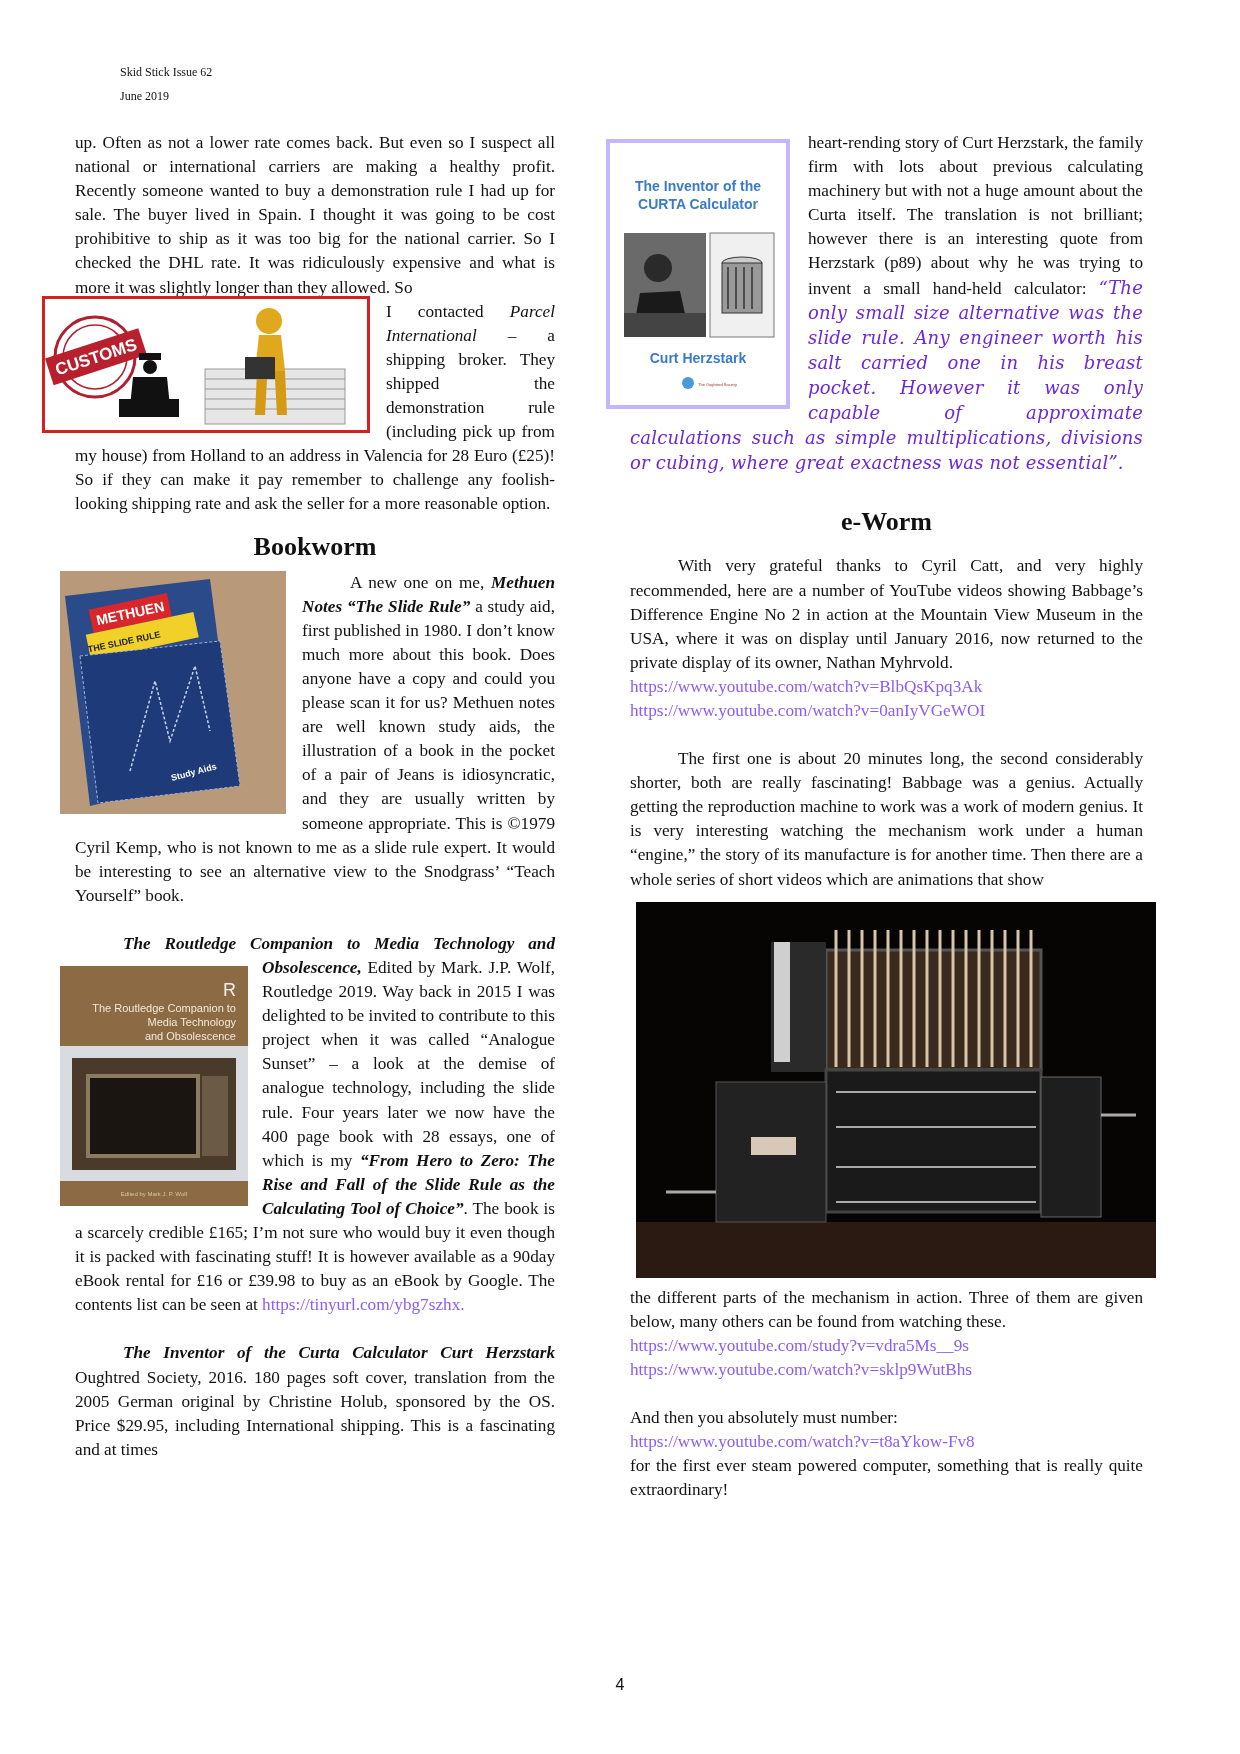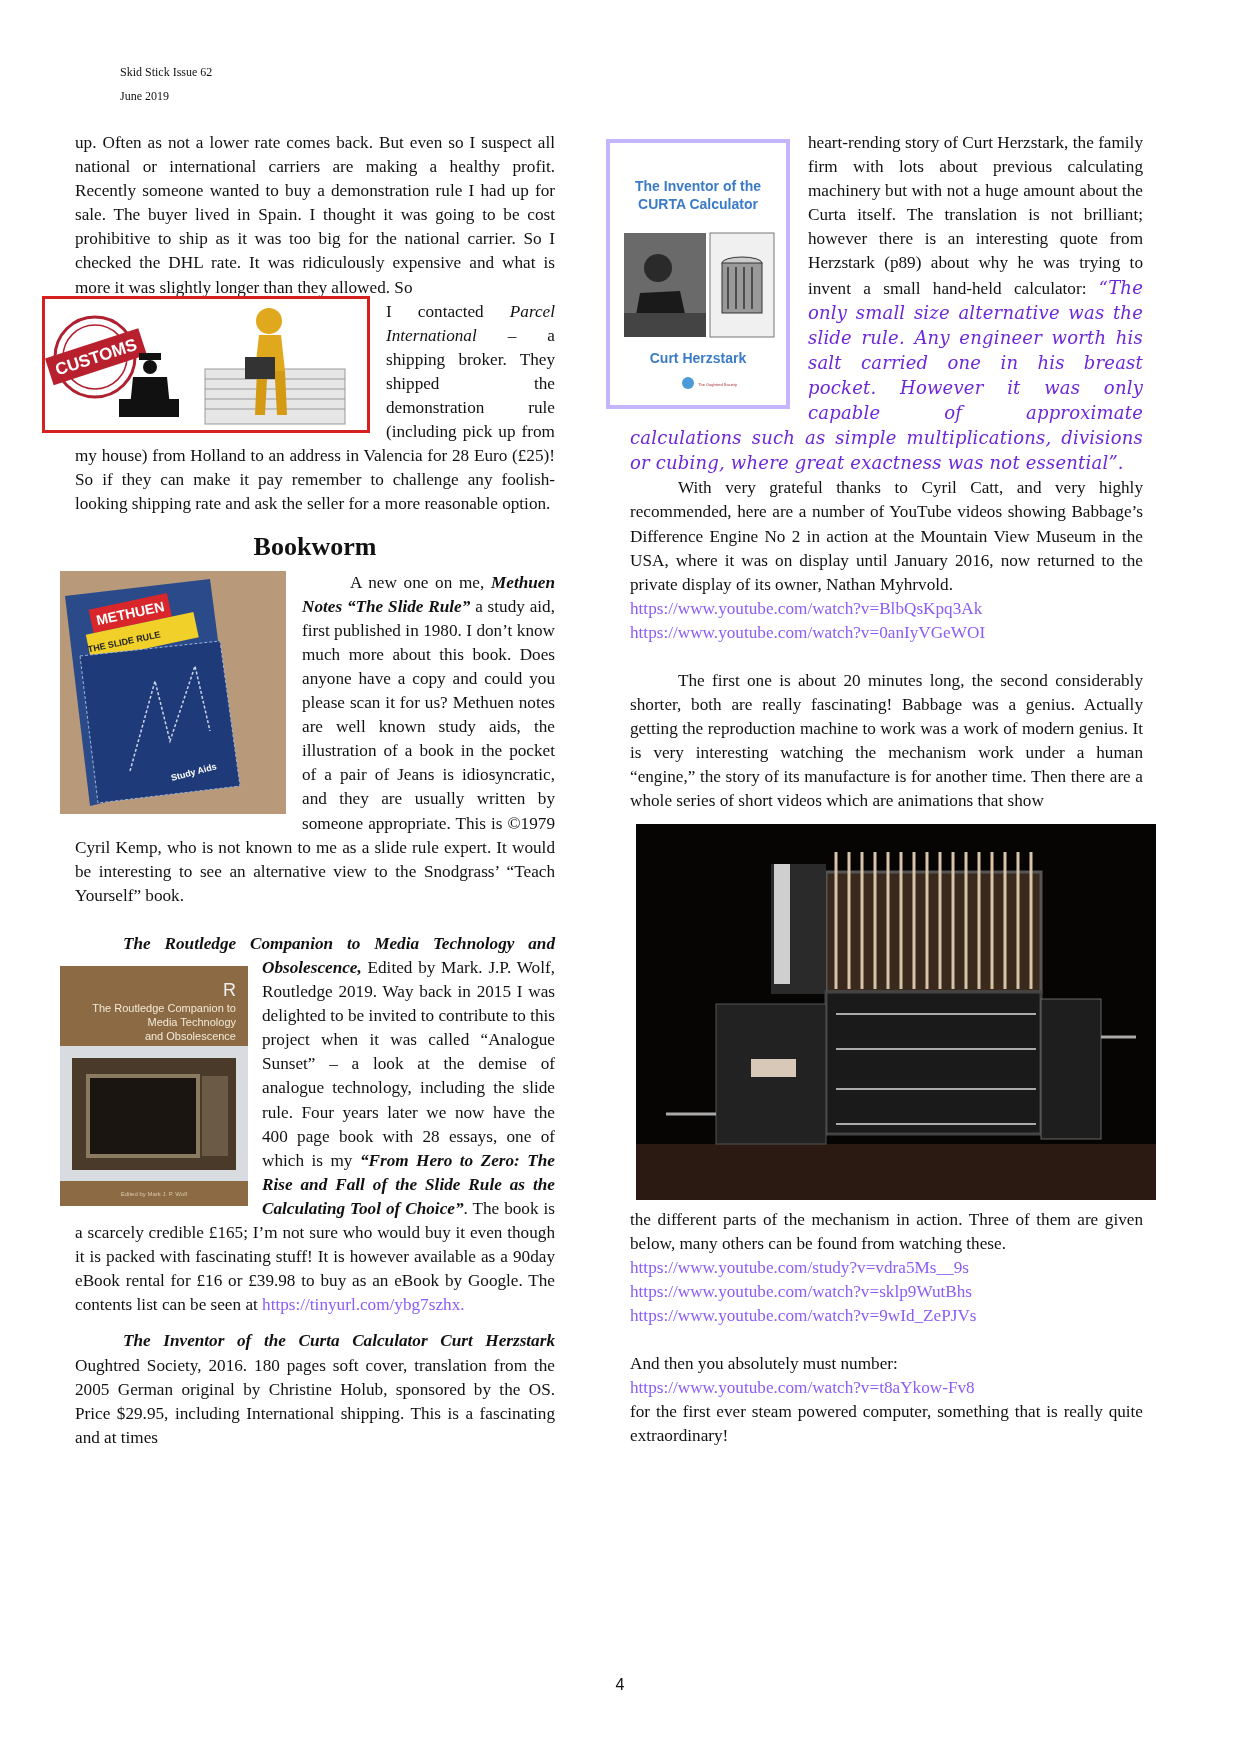--- a/index.html
+++ b/index.html
@@ -96,21 +96,21 @@
         <text x="176" y="74" text-anchor="end" fill="#f2ead8" font-family="Liberation Sans, sans-serif" font-size="11">and Obsolescence</text>
         <rect x="12" y="92" width="164" height="112" fill="#4a3a2a"></rect>
         <rect x="28" y="110" width="110" height="80" fill="#1a1510" stroke="#8a7a60" stroke-width="4"></rect>
         <rect x="142" y="110" width="26" height="80" fill="#6a5a46"></rect>
         <text x="94" y="230" text-anchor="middle" fill="#d8c8a8" font-family="Liberation Sans, sans-serif" font-size="6">Edited by Mark J. P. Wolf</text>
       </svg>
     </span>
     <span> Edited by Mark. J.P. Wolf, Routledge 2019. Way back in 2015 I was delighted to be invited to contribute to this project when it was called “Analogue Sunset” – a look at the demise of analogue technology, including the slide rule. Four years later we now have the 400 page book with 28 essays, one of which is my </span><span class="bi">“From Hero to Zero: The Rise and Fall of the Slide Rule as the Calculating Tool of Choice”</span><span>. The book is a scarcely credible £165; I’m not sure who would buy it even though it is packed with fascinating stuff! It is however available as a 90day eBook rental for £16 or £39.98 to buy as an eBook by Google. The contents list can be seen at </span><a class="link" href="#">https://tinyurl.com/ybg7szhx.</a>
   </p>
 
-  <p class="indent" style="margin-top:12px; clear:both;">
+  <p class="indent" style="margin-top:24px; clear:both;">
     <span class="bi">The Inventor of the Curta Calculator Curt Herzstark</span><span> Oughtred Society, 2016. 180 pages soft cover, translation from the 2005 German original by Christine Holub, sponsored by the OS. Price $29.95, including International shipping.  This is a fascinating and at times</span>
   </p>
 </div>
 
 <div class="abs col" style="left:630px; top:131px; width:513px;">
   <p>
     <span class="img float-left" style="width:176px; height:262px; margin:8px 18px 4px -24px; background:#fff; border:4px solid #c4b5fd;">
       <svg width="176" height="262" viewBox="0 0 176 262">
         <text x="88" y="48" text-anchor="middle" fill="#3a7bc8" font-family="Liberation Sans, sans-serif" font-weight="bold" font-size="14">The Inventor of the</text>
         <text x="88" y="66" text-anchor="middle" fill="#3a7bc8" font-family="Liberation Sans, sans-serif" font-weight="bold" font-size="14">CURTA Calculator</text>
@@ -128,20 +128,21 @@
             <line x1="142" y1="124" x2="142" y2="166"></line>
           </g>
         <text x="88" y="220" text-anchor="middle" fill="#3a7bc8" font-family="Liberation Sans, sans-serif" font-weight="bold" font-size="14">Curt Herzstark</text>
         <circle cx="78" cy="240" r="6" fill="#4a9ad8"></circle>
         <text x="88" y="243" fill="#a03030" font-family="Liberation Sans, sans-serif" font-size="4">The Oughtred Society</text>
       </svg>
     </span>
     <span>heart-rending story of Curt Herzstark, the family firm with lots about previous calculating machinery but with not a huge amount about the Curta itself.  The translation is not brilliant; however there is an interesting quote from Herzstark (p89) about why he was trying to invent a small hand-held calculator: </span><span class="quote">“The only small size alternative was the slide rule. Any engineer worth his salt carried one in his breast pocket. However it was only capable of approximate calculations such as simple multiplications, divisions or cubing, where great exactness was not essential”.</span>
   </p>
 
+  <h2 style="clear:both; margin-top:34px; margin-bottom:20px;">e-Worm</h2>
 
   <p class="indent">With very grateful thanks to Cyril Catt, and very highly recommended, here are a number of YouTube videos showing Babbage’s Difference Engine No 2 in action at the Mountain View Museum in the USA, where it was on display until January 2016, now returned to the private display of its owner, Nathan Myhrvold.</p>
   <div>
     <div><a class="link" href="#">https://www.youtube.com/watch?v=BlbQsKpq3Ak</a></div>
     <div><a class="link" href="#">https://www.youtube.com/watch?v=0anIyVGeWOI</a></div>
   </div>
 
   <p class="indent" style="margin-top:24px;">The first one is about 20 minutes long, the second considerably shorter, both are really fascinating! Babbage was a genius. Actually getting the reproduction machine to work was a work of modern genius. It is very interesting watching the mechanism work under a human “engine,” the story of its manufacture is for another time. Then there are a whole series of short videos which are animations that show</p>
 
   <div class="img" style="width:520px; height:376px; margin:10px 0 8px 6px; background:#050505;">
@@ -181,21 +182,20 @@
       <rect x="405" y="175" width="60" height="140" fill="#1e1e1e" stroke="#666"></rect>
       <line x1="465" y1="213" x2="500" y2="213" stroke="#aaa" stroke-width="3"></line>
       <line x1="30" y1="290" x2="80" y2="290" stroke="#aaa" stroke-width="3"></line>
     </svg>
   </div>
 
   <p>the different parts of the mechanism in action. Three of them are given below, many others can be found from watching these.</p>
   <div>
     <div><a class="link" href="#">https://www.youtube.com/study?v=vdra5Ms__9s</a></div>
     <div><a class="link" href="#">https://www.youtube.com/watch?v=sklp9WutBhs</a></div>
-    <div><a class="link" href="#">https://www.youtube.com/watch?v=9wId_ZePJVs</a></div>
   </div>
 
   <p style="margin-top:24px;">And then you absolutely must number:</p>
   <div><a class="link" href="#">https://www.youtube.com/watch?v=t8aYkow-Fv8</a></div>
   <p>for the first ever steam powered computer, something that is really quite extraordinary!</p>
 </div>
 
 <div class="abs pagenum">4</div>
 
 </body></html>

